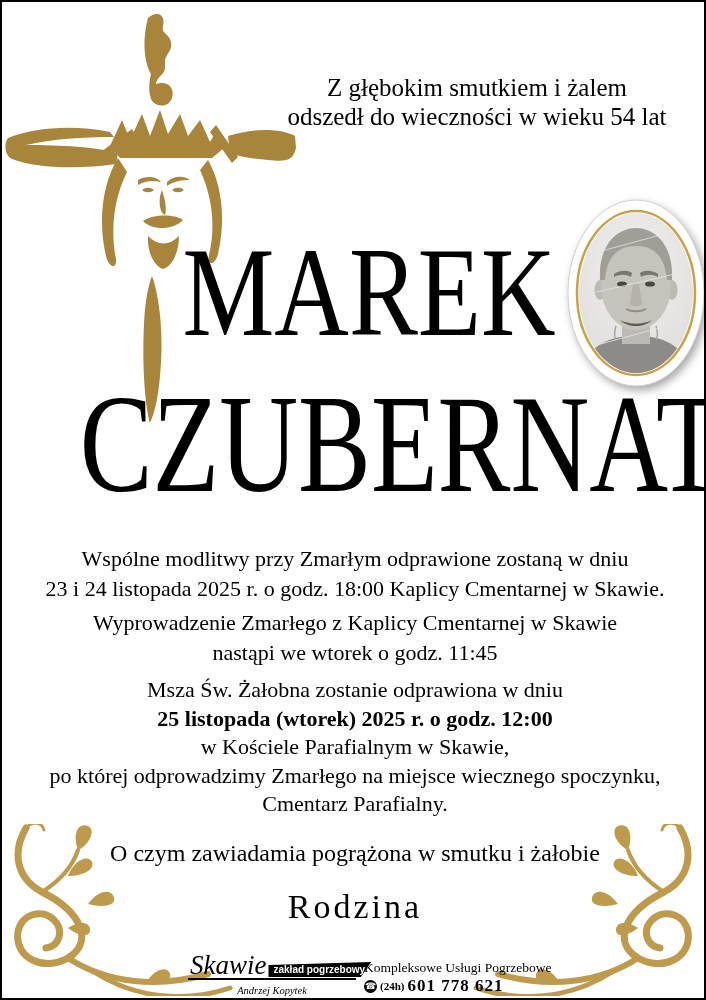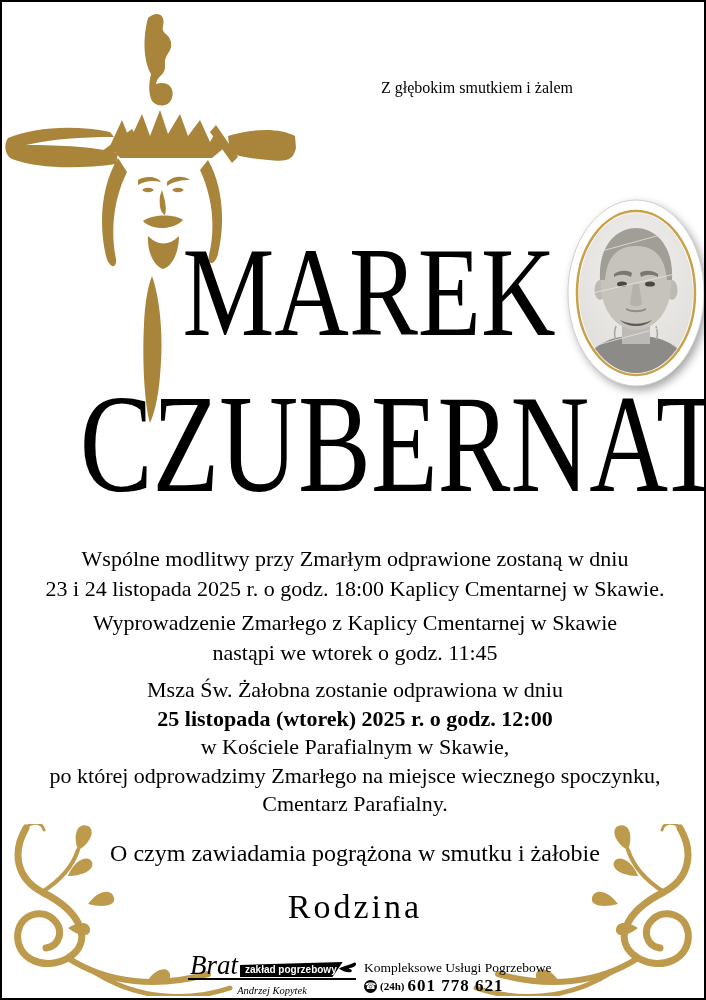--- a/index.html
+++ b/index.html
@@ -4,21 +4,21 @@
 <style>
   html,body{margin:0;padding:0;background:#777;}
   #page{
     position:relative;width:706px;height:1000px;margin:0 auto;
     background:#fff;border:2px solid #000;box-sizing:border-box;overflow:hidden;
     font-family:"Liberation Serif","DejaVu Serif",serif;color:#000;
   }
   .abs{position:absolute;}
   
   .announcement{left:250px;top:72px;width:450px;text-align:center;
-    font-size:16px;line-height:28.5px;}
+    font-size:25px;line-height:28.5px;}
   .announcement div{white-space:nowrap;}
   
   .first-name{left:14px;top:228px;width:706px;text-align:center;
     font-size:126px;line-height:1;transform:scaleX(0.82);transform-origin:center;
     white-space:nowrap;}
   .last-name{left:0;top:372px;width:706px;text-align:center;
     font-size:140px;line-height:1;transform:scaleX(0.78);transform-origin:center;
     white-space:nowrap;}
   
   .cross{left:0;top:6px;width:295px;height:415px;}
@@ -99,20 +99,21 @@
     <path class="gold" d="M141,213 C152,206 172,206 181,212 C172,222 150,223 141,213 Z"></path>
     <path class="gold" d="M146,228 C156,238 167,238 177,228 C177,246 169,259
       161,261 C152,258 145,244 146,228 Z"></path>
 
     <path class="gold" d="M150,268 C158,290 162,330 158,368 C156,392 152,406
       148,415 C143,398 140,356 142,316 C143,294 146,278 150,268 Z"></path>
   </svg>
 
   <div class="abs announcement">
     <div>Z głębokim smutkiem i żalem</div>
+    <div>odszedł do wieczności w wieku 54 lat</div>
   </div>
 
   <div class="abs photo">
     <svg viewBox="0 0 140 190" xmlns="http://www.w3.org/2000/svg">
       <defs>
         <clipPath id="pclip">
             <ellipse cx="70" cy="95" rx="57" ry="80"></ellipse>
           </clipPath>
         <radialGradient id="pbg" cx="50%" cy="38%" r="75%">
           <stop offset="0%" stop-color="#f2f1ef"></stop>
@@ -190,21 +191,21 @@
     <path class="orn" stroke-width="3" d="M28,4 C34,-3 44,-2 46,6"></path>
     <path class="ornf" d="M80,26 C74,10 80,-2 90,2 C98,6 92,20 80,26 Z"></path>
     <path class="ornf" d="M70,52 C76,36 90,30 94,38 C97,46 84,52 70,52 Z"></path>
     <path class="ornf" d="M90,80 C100,66 114,64 116,74 C118,82 104,84 90,80 Z"></path>
     <path class="ornf" d="M70,104 C82,96 92,98 92,106 C92,114 80,112 70,104 Z"></path>
     <path class="ornf" d="M150,156 C158,144 170,142 172,150 C174,158 162,160 150,156 Z"></path>
   </svg>
 
   <div class="abs kalia">
     <div class="kalia-row">
-      <span class="kalia-name">Brat</span>
+      <span class="kalia-name">Skawie</span>
       <span class="kalia-banner">zakład pogrzebowy</span>
       <svg class="kalia-swoosh" width="44" height="26" viewBox="0 0 44 26" xmlns="http://www.w3.org/2000/svg">
         <path d="M0,16 C14,10 26,8 34,4 C42,-1 46,3 42,9 C38,14 30,15 24,16
           C32,19 36,24 30,26 C22,28 8,24 0,16 Z" fill="#000"></path>
       </svg>
     </div>
     <div class="kalia-owner">Andrzej Kopytek</div>
   </div>
 
   <div class="abs footer-right">

